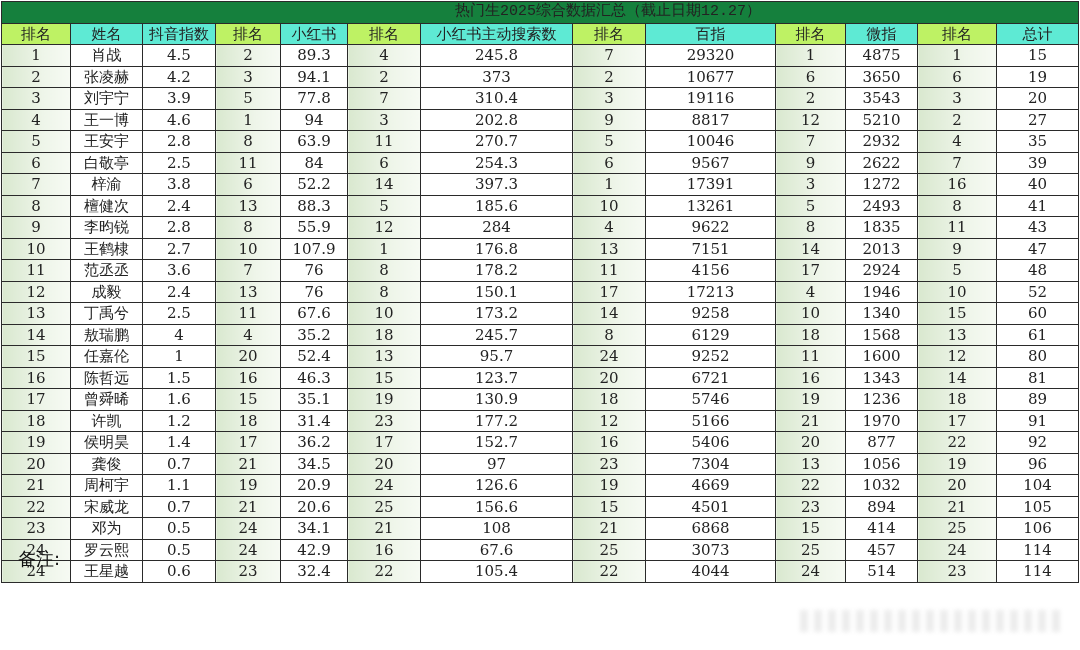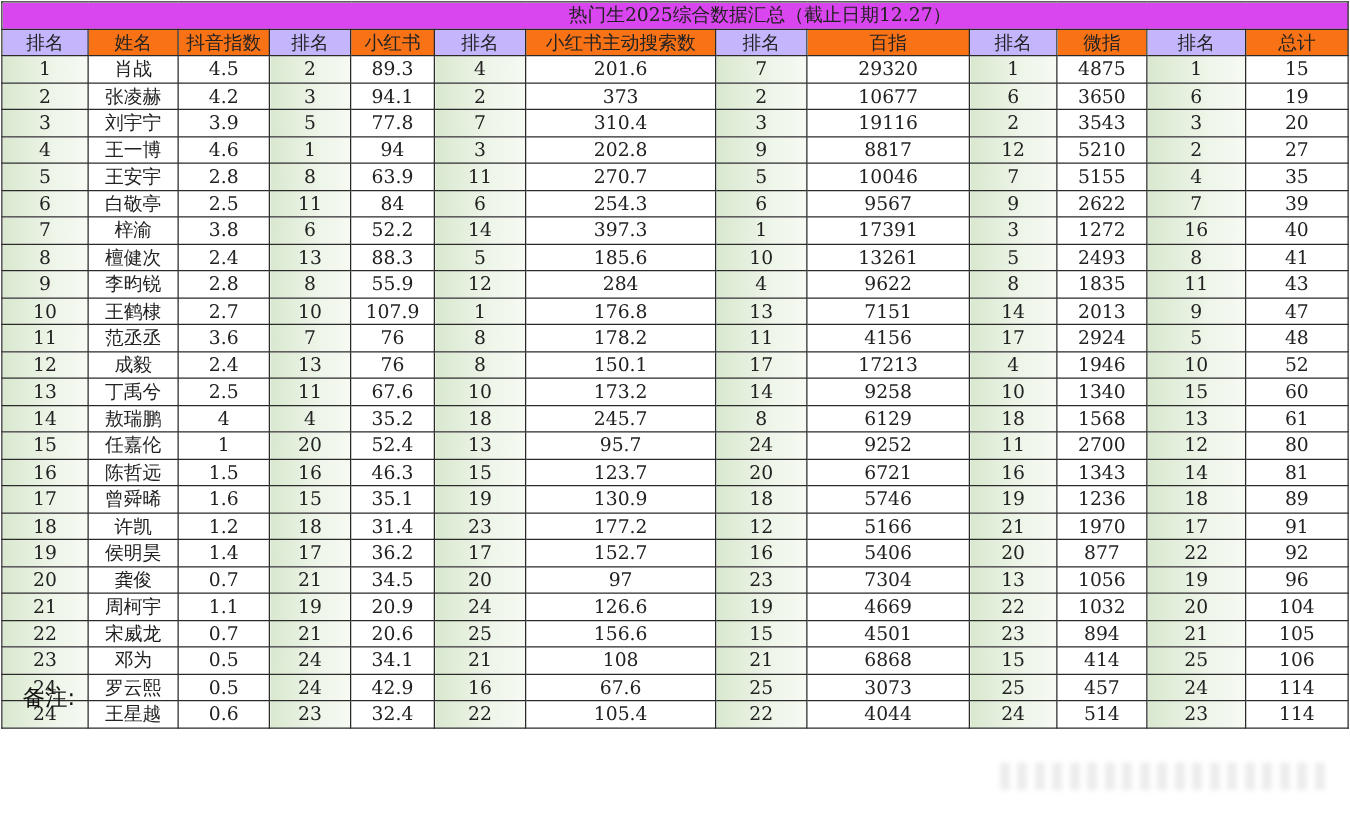--- a/index.html
+++ b/index.html
@@ -16,27 +16,27 @@
   }
   table.data td, table.data th {
     border: 1px solid #2a2a2a;
     height: 20.5px; padding: 0;
     text-align: center; vertical-align: middle;
     font-weight: normal;
     font-size: 15px; line-height: 18px;
     white-space: nowrap; overflow: hidden;
   }
   .title-row td {
-    background: #d946ef; height: 19px;
+    background: #15803d; height: 19px;
     font-size: 15.5px; text-align: center;
-    border-left: 1px solid #9aa69a; border-right: 1px solid #9aa69a;
+    border-left: 1px solid #9aa69a; border-right: 1px solid #9aa69a; font-family: Liberation Mono, monospace;
   }
   .title-row td span { position: relative; left: 68px; }
-  .hdr th { font-size: 16px; background: #f97316; }
-  .hdr th.g { background: #c4b5fd; text-align: center; }
+  .hdr th { font-size: 16px; background: #5eead4; }
+  .hdr th.g { background: #bef264; text-align: center; }
   td.g { background: linear-gradient(90deg, #d9e8cf 0%, #eef5e9 60%, #f6faf3 100%); }
   th.g { background: linear-gradient(90deg, #d9e8cf 0%, #eef5e9 60%, #f6faf3 100%); }
   .notes {
     position: absolute; left: 18px; top: 549px;
     font-family: "DejaVu Sans", "Liberation Sans", sans-serif;
     font-size: 18px; color: #111; line-height: 20.5px;
   }
   .notes div { white-space: nowrap; }
   .thick-top td { border-top: 2px solid #2a2a2a; }
   .watermark {
@@ -87,21 +87,21 @@
         </tr>
     </thead>
     <tbody id="tbody">
         <tr>
           <td class="g">1</td>
           <td>肖战</td>
           <td>4.5</td>
           <td class="g">2</td>
           <td>89.3</td>
           <td class="g">4</td>
-          <td>201.6</td>
+          <td>245.8</td>
           <td class="g">7</td>
           <td>29320</td>
           <td class="g">1</td>
           <td>4875</td>
           <td class="g">1</td>
           <td>15</td>
         </tr>
         <tr>
           <td class="g">2</td>
           <td>张凌赫</td>
@@ -151,21 +151,21 @@
           <td class="g">5</td>
           <td>王安宇</td>
           <td>2.8</td>
           <td class="g">8</td>
           <td>63.9</td>
           <td class="g">11</td>
           <td>270.7</td>
           <td class="g">5</td>
           <td>10046</td>
           <td class="g">7</td>
-          <td>5155</td>
+          <td>2932</td>
           <td class="g">4</td>
           <td>35</td>
         </tr>
         <tr>
           <td class="g">6</td>
           <td>白敬亭</td>
           <td>2.5</td>
           <td class="g">11</td>
           <td>84</td>
           <td class="g">6</td>
@@ -301,21 +301,21 @@
           <td class="g">15</td>
           <td>任嘉伦</td>
           <td>1</td>
           <td class="g">20</td>
           <td>52.4</td>
           <td class="g">13</td>
           <td>95.7</td>
           <td class="g">24</td>
           <td>9252</td>
           <td class="g">11</td>
-          <td>2700</td>
+          <td>1600</td>
           <td class="g">12</td>
           <td>80</td>
         </tr>
         <tr>
           <td class="g">16</td>
           <td>陈哲远</td>
           <td>1.5</td>
           <td class="g">16</td>
           <td>46.3</td>
           <td class="g">15</td>

